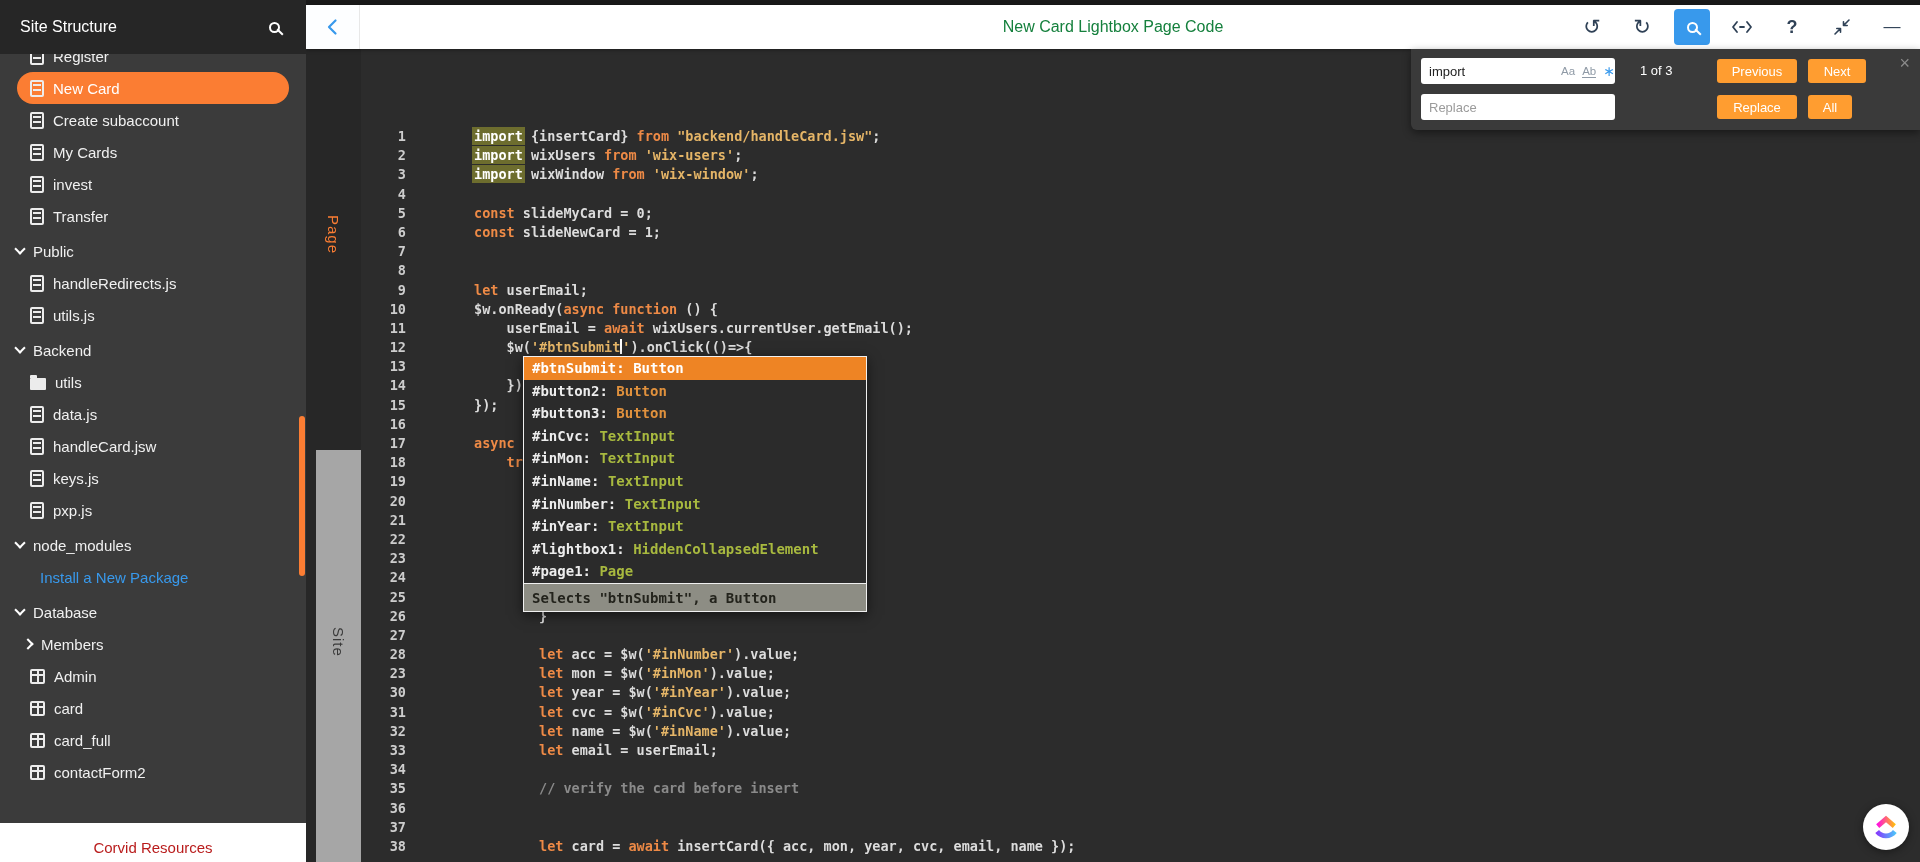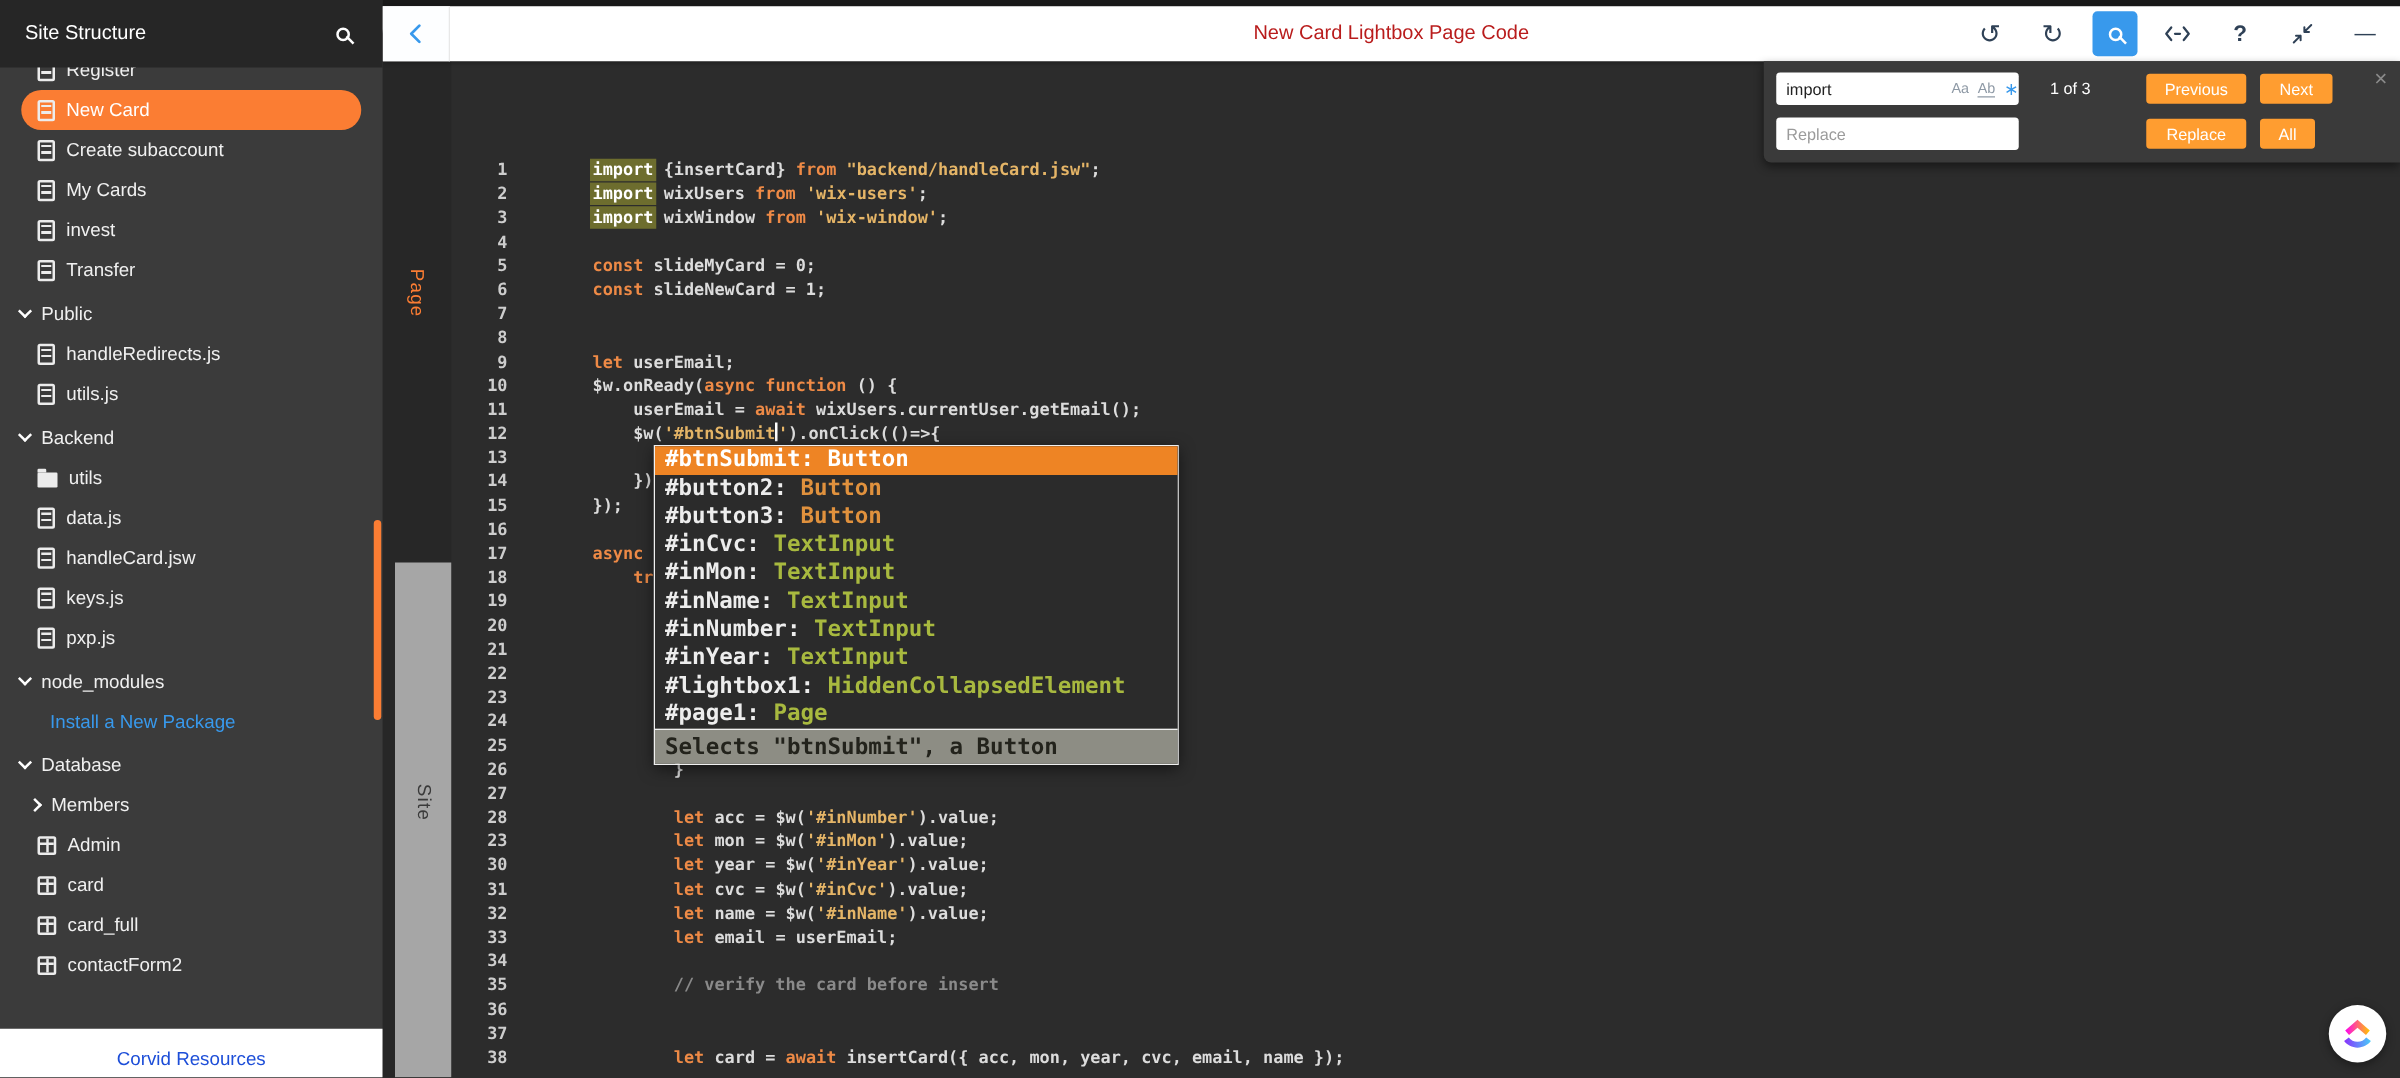--- a/index.html
+++ b/index.html
@@ -28,28 +28,28 @@
   .ic-page, .ic-file { width:14px; height:17px; border:2px solid #ececec; border-radius:2px; }
   .ic-page::after, .ic-file::after { content:""; position:absolute; left:1px; right:1px; top:2px; height:8px;
       background:repeating-linear-gradient(to bottom,#ececec 0 2px,transparent 2px 5px); }
   .ic-folder { width:16px; height:12px; background:#ececec; border-radius:1px; margin-top:3px; }
   .ic-folder::before { content:""; position:absolute; left:0; top:-3px; width:7px; height:3px; background:#ececec; border-radius:1px 1px 0 0; }
   .ic-table { width:15px; height:15px; border:2px solid #ececec; border-radius:2px; }
   .ic-table::before { content:""; position:absolute; left:0; right:0; top:3px; height:2px; background:#ececec; }
   .ic-table::after { content:""; position:absolute; top:0; bottom:0; left:4.5px; width:2px; background:#ececec; }
   .sb-scrollbar { position:absolute; right:1px; top:416px; width:6px; height:160px; background:#fb7d33; border-radius:3px; z-index:5; }
   .sb-footer { height:39px; background:#fff; display:flex; align-items:center; justify-content:center; flex:none; }
-  .sb-footer .lnk { color:#1d4ed8; font-size:15px; cursor:pointer;margin-top:10px; }
+  .sb-footer .lnk { color:#b91c1c; font-size:15px; cursor:pointer;margin-top:10px; }
 
   
   .main { position:absolute; left:306px; top:0; right:0; height:862px; }
   .top-strip { height:5px; background:#191919; }
   .toolbar { height:44px; background:#fff; position:relative; display:flex; align-items:center; box-shadow:0 1px 4px rgba(0,0,0,.35); z-index:3; }
   .back-btn { width:54px; height:44px; display:flex; align-items:center; justify-content:center; border-right:1px solid #e8e8e8; cursor:pointer; background:#fdfeff; }
-  .tb-title { position:absolute; left:50%; transform:translateX(-50%); font-size:16px; color:#b91c1c; }
+  .tb-title { position:absolute; left:50%; transform:translateX(-50%); font-size:16px; color:#15803d; }
   .tb-icons { margin-left:auto; display:flex; align-items:center; gap:14px; padding-right:10px; color:#2f4156; }
   .tb-icon { width:36px; height:36px; display:flex; align-items:center; justify-content:center; font-size:21px; cursor:pointer; user-select:none; }
   .tb-icon.search-active { background:#3899ec; border-radius:4px; color:#fff; }
   .tb-icon.minimize { font-size:17px; }
   .tb-icon.help { font-size:18px; font-weight:bold; }
 
   
   .editor { position:absolute; top:49px; left:0; right:0; bottom:0; background:#2c2c2c; display:flex; overflow:hidden; }
   .rail { width:55px; flex:none; position:relative; background:#272727; }
   .page-tab { position:absolute; top:166px; left:50%; transform:translateX(-50%); writing-mode:vertical-rl; color:#fb7d33; font-size:15px; letter-spacing:1px; cursor:pointer; }
@@ -61,21 +61,21 @@
   .ln { width:45px; text-align:right; color:#cdcdcd; flex:none; }
   .code-text { padding-left:68px; }
   .tok-p { color:#dcdcdc; }
   .tok-k { color:#ee8a46; }
   .tok-s { color:#e5b567; }
   .tok-c { color:#8a8a8a; }
   .tok-h { background:#6d6d2e; color:#ffffff; padding:1px 2px; margin:-1px -2px; }
   .caret { display:inline-block; width:2px; height:15px; background:#ffffff; vertical-align:-2px; }
 
   
-  .ac { position:absolute; left:523px; top:356px; width:420px; z-index:5; font-family:"DejaVu Sans Mono", monospace; font-weight:bold; font-size:18px; border:1px solid #f0f0f0; box-shadow:0 3px 12px rgba(0,0,0,.55); }
+  .ac { position:absolute; left:523px; top:356px; width:344px; z-index:5; font-family:"DejaVu Sans Mono", monospace; font-weight:bold; font-size:14px; border:1px solid #f0f0f0; box-shadow:0 3px 12px rgba(0,0,0,.55); }
   .ac-list { background:#2b2b2b; }
   .ac-item { height:22.6px; line-height:22.6px; padding:0 8px; color:#ededed; white-space:pre; cursor:pointer; }
   .ac-item.selected { background:#ee8424; color:#fff; }
   .t-btn { color:#e0913d; }
   .t-grn { color:#a8b93f; }
   .ac-item.selected .t-btn, .ac-item.selected .t-grn { color:#fff; }
   .ac-footer { background:#8d8d84; color:#23231c; height:28px; line-height:28px; padding:0 8px; border-top:1px solid #f0f0f0; white-space:pre; }
 
   
   .search-panel { position:absolute; top:49px; right:0; width:509px; height:81px; background:#3a3a3a; border-radius:0 0 0 6px; z-index:6; box-shadow:0 3px 8px rgba(0,0,0,.45); }

